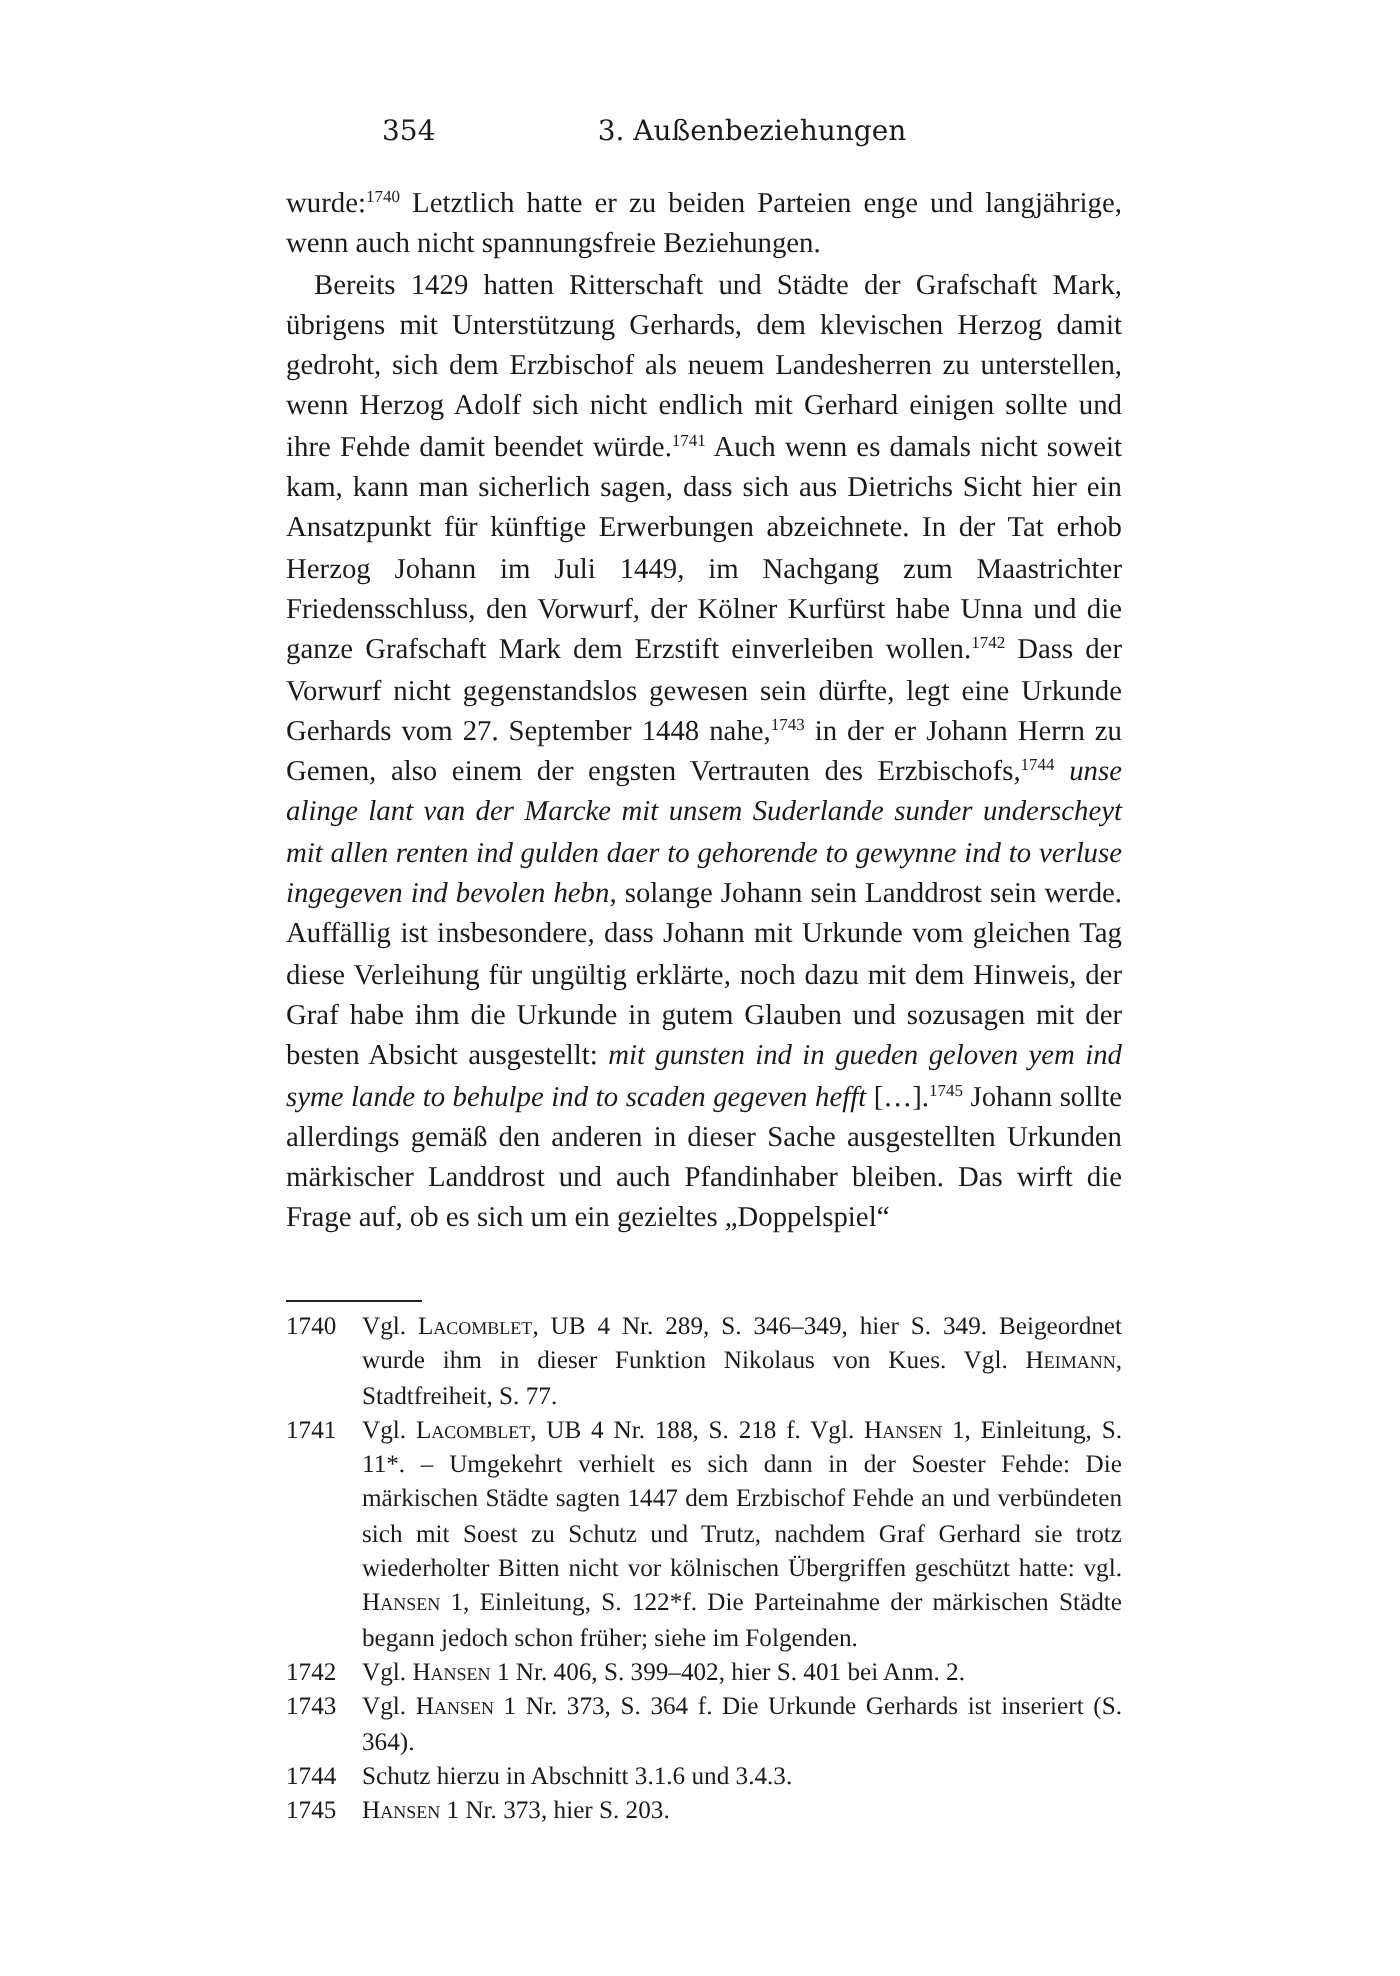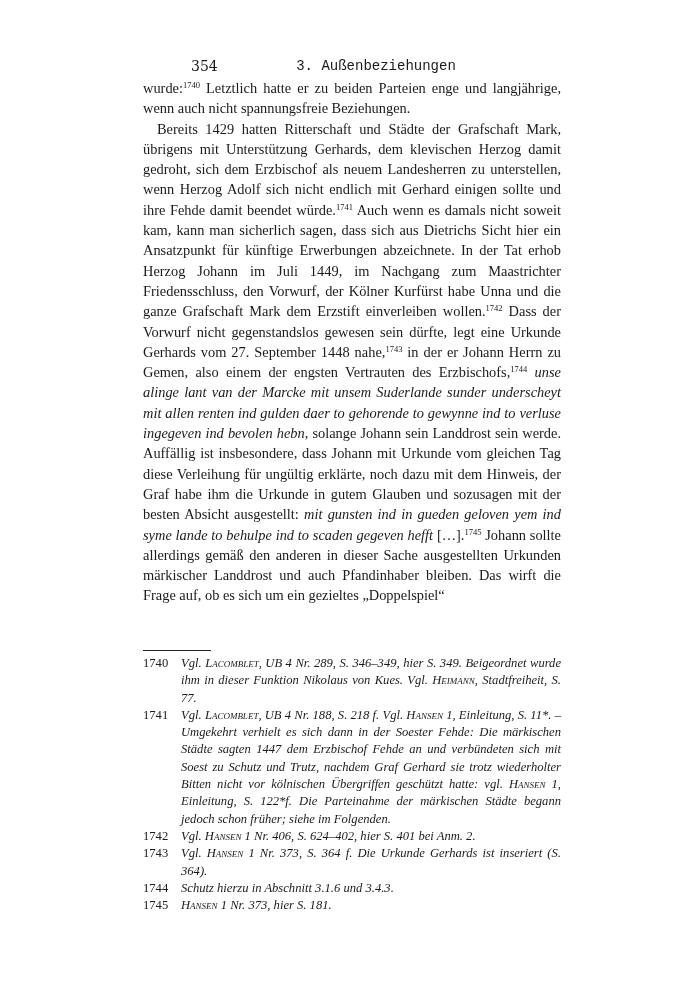--- a/index.html
+++ b/index.html
@@ -1,34 +1,34 @@
 <!DOCTYPE html>
 <html><head>
 <meta charset="utf-8">
 <style>
   html, body { margin: 0; padding: 0; background: #ffffff; }
   body { width: 700px; height: 988px; position: relative; overflow: hidden;
          font-family: "DejaVu Serif", "Liberation Serif", serif; color: #1a1a1a; }
   .page { position: absolute; left: 143px; top: 58px; width: 418px; }
   .running-head { position: relative; height: 20px; font-size: 14px; margin-left: 48px; }
   .page-number { position: absolute; left: 0; top: 0; }
-  .chapter-title { position: absolute; left: 0; right: 0; text-align: center; top: 0; font-family: Liberation Mono, monospace; }
-  .body-text { font-size: 14.4px; line-height: 20.3px; text-align: justify;
+  .chapter-title { position: absolute; left: 0; right: 0; text-align: center; top: 0; }
+  .body-text { margin-top: 14px; font-size: 14.4px; line-height: 20.3px; text-align: justify;
                font-family: "Liberation Serif", serif; }
   .body-text p { margin: 0; }
   .body-text p.indent { text-indent: 14px; }
   sup { font-size: 8.5px; line-height: 0; vertical-align: 5px; }
   em { }
   .sc { font-variant: small-caps; }
   .fn-rule { position: absolute; left: 143px; top: 650px; width: 68px; border-top: 1px solid #222; }
   .footnotes { position: absolute; left: 143px; top: 655px; width: 418px;
                font-family: "Liberation Serif", serif; font-size: 12.6px; line-height: 17.3px; }
   .fn { display: flex; }
   .fn-num { width: 38px; flex: 0 0 38px; }
-  .fn-text { flex: 1; text-align: justify; font-style: italic; }
+  .fn-text { flex: 1; text-align: justify; }
 </style>
 </head>
 <body>
 
 <div class="page">
   <div class="running-head">
     <span class="page-number">354</span>
     <span class="chapter-title">3. Außenbeziehungen</span>
   </div>
   <div class="body-text">
@@ -42,27 +42,27 @@
     <div class="fn">
       <span class="fn-num">1740</span>
       <span class="fn-text"><span>Vgl. </span><span class="sc">Lacomblet</span><span>, UB 4 Nr. 289, S. 346–349, hier S. 349. Beigeordnet wurde ihm in dieser Funktion Nikolaus von Kues. Vgl. </span><span class="sc">Heimann</span><span>, Stadtfreiheit, S. 77.</span></span>
     </div>
     <div class="fn">
       <span class="fn-num">1741</span>
       <span class="fn-text"><span>Vgl. </span><span class="sc">Lacomblet</span><span>, UB 4 Nr. 188, S. 218 f. Vgl. </span><span class="sc">Hansen</span><span> 1, Einleitung, S. 11*. – Umgekehrt verhielt es sich dann in der Soester Fehde: Die märkischen Städte sagten 1447 dem Erzbischof Fehde an und verbündeten sich mit Soest zu Schutz und Trutz, nachdem Graf Gerhard sie trotz wiederholter Bitten nicht vor kölnischen Übergriffen geschützt hatte: vgl. </span><span class="sc">Hansen</span><span> 1, Einleitung, S. 122*f. Die Parteinahme der märkischen Städte begann jedoch schon früher; siehe im Folgenden.</span></span>
     </div>
     <div class="fn">
       <span class="fn-num">1742</span>
-      <span class="fn-text"><span>Vgl. </span><span class="sc">Hansen</span><span> 1 Nr. 406, S. 624–402, hier S. 401 bei Anm. 2.</span></span>
+      <span class="fn-text"><span>Vgl. </span><span class="sc">Hansen</span><span> 1 Nr. 406, S. 399–402, hier S. 401 bei Anm. 2.</span></span>
     </div>
     <div class="fn">
       <span class="fn-num">1743</span>
       <span class="fn-text"><span>Vgl. </span><span class="sc">Hansen</span><span> 1 Nr. 373, S. 364 f. Die Urkunde Gerhards ist inseriert (S. 364).</span></span>
     </div>
     <div class="fn">
       <span class="fn-num">1744</span>
       <span class="fn-text"><span>Schutz hierzu in Abschnitt 3.1.6 und 3.4.3.</span></span>
     </div>
     <div class="fn">
       <span class="fn-num">1745</span>
-      <span class="fn-text"><span class="sc">Hansen</span><span> 1 Nr. 373, hier S. 181.</span></span>
+      <span class="fn-text"><span class="sc">Hansen</span><span> 1 Nr. 373, hier S. 203.</span></span>
     </div>
   </div>
 
 </body></html>

